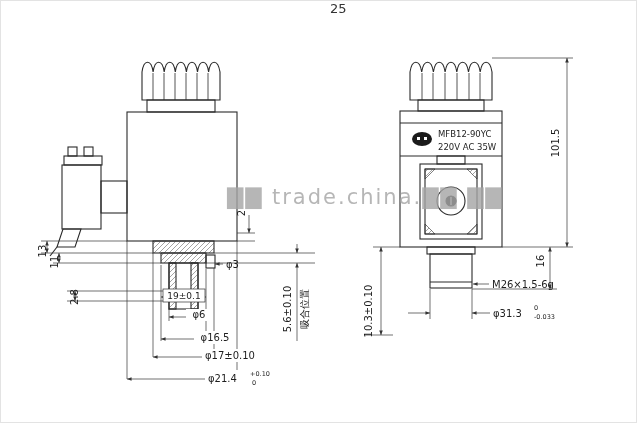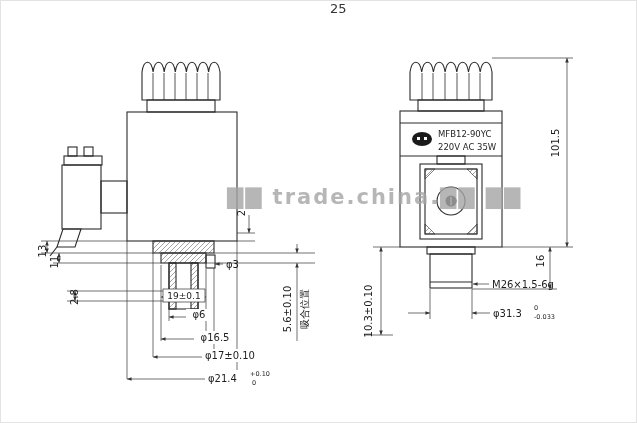--- a/index.html
+++ b/index.html
@@ -12,21 +12,21 @@
     position:absolute;left:150px;top:7px;
     font-family:"Liberation Serif",serif;font-size:18px;letter-spacing:1px;
     color:#111;white-space:nowrap;
   }
   #topdim{
     position:absolute;left:329px;top:0px;font-size:13px;color:#333;
   }
   #watermark{
     position:absolute;left:226px;top:184px;z-index:5;
     font-size:21px;letter-spacing:2px;color:#a5a5a5;opacity:.8;
-    font-family:"DejaVu Sans",sans-serif;white-space:nowrap;pointer-events:none;font-weight:bold;
+    font-family:"DejaVu Sans",sans-serif;white-space:nowrap;pointer-events:none;
   }
   svg{position:absolute;left:0;top:0;}
   text{fill:#1d1d1d;font-family:"DejaVu Sans",sans-serif;}
 </style>
 </head>
 <body>
 
 <div id="root">
 
   <div id="topdim">25</div>

